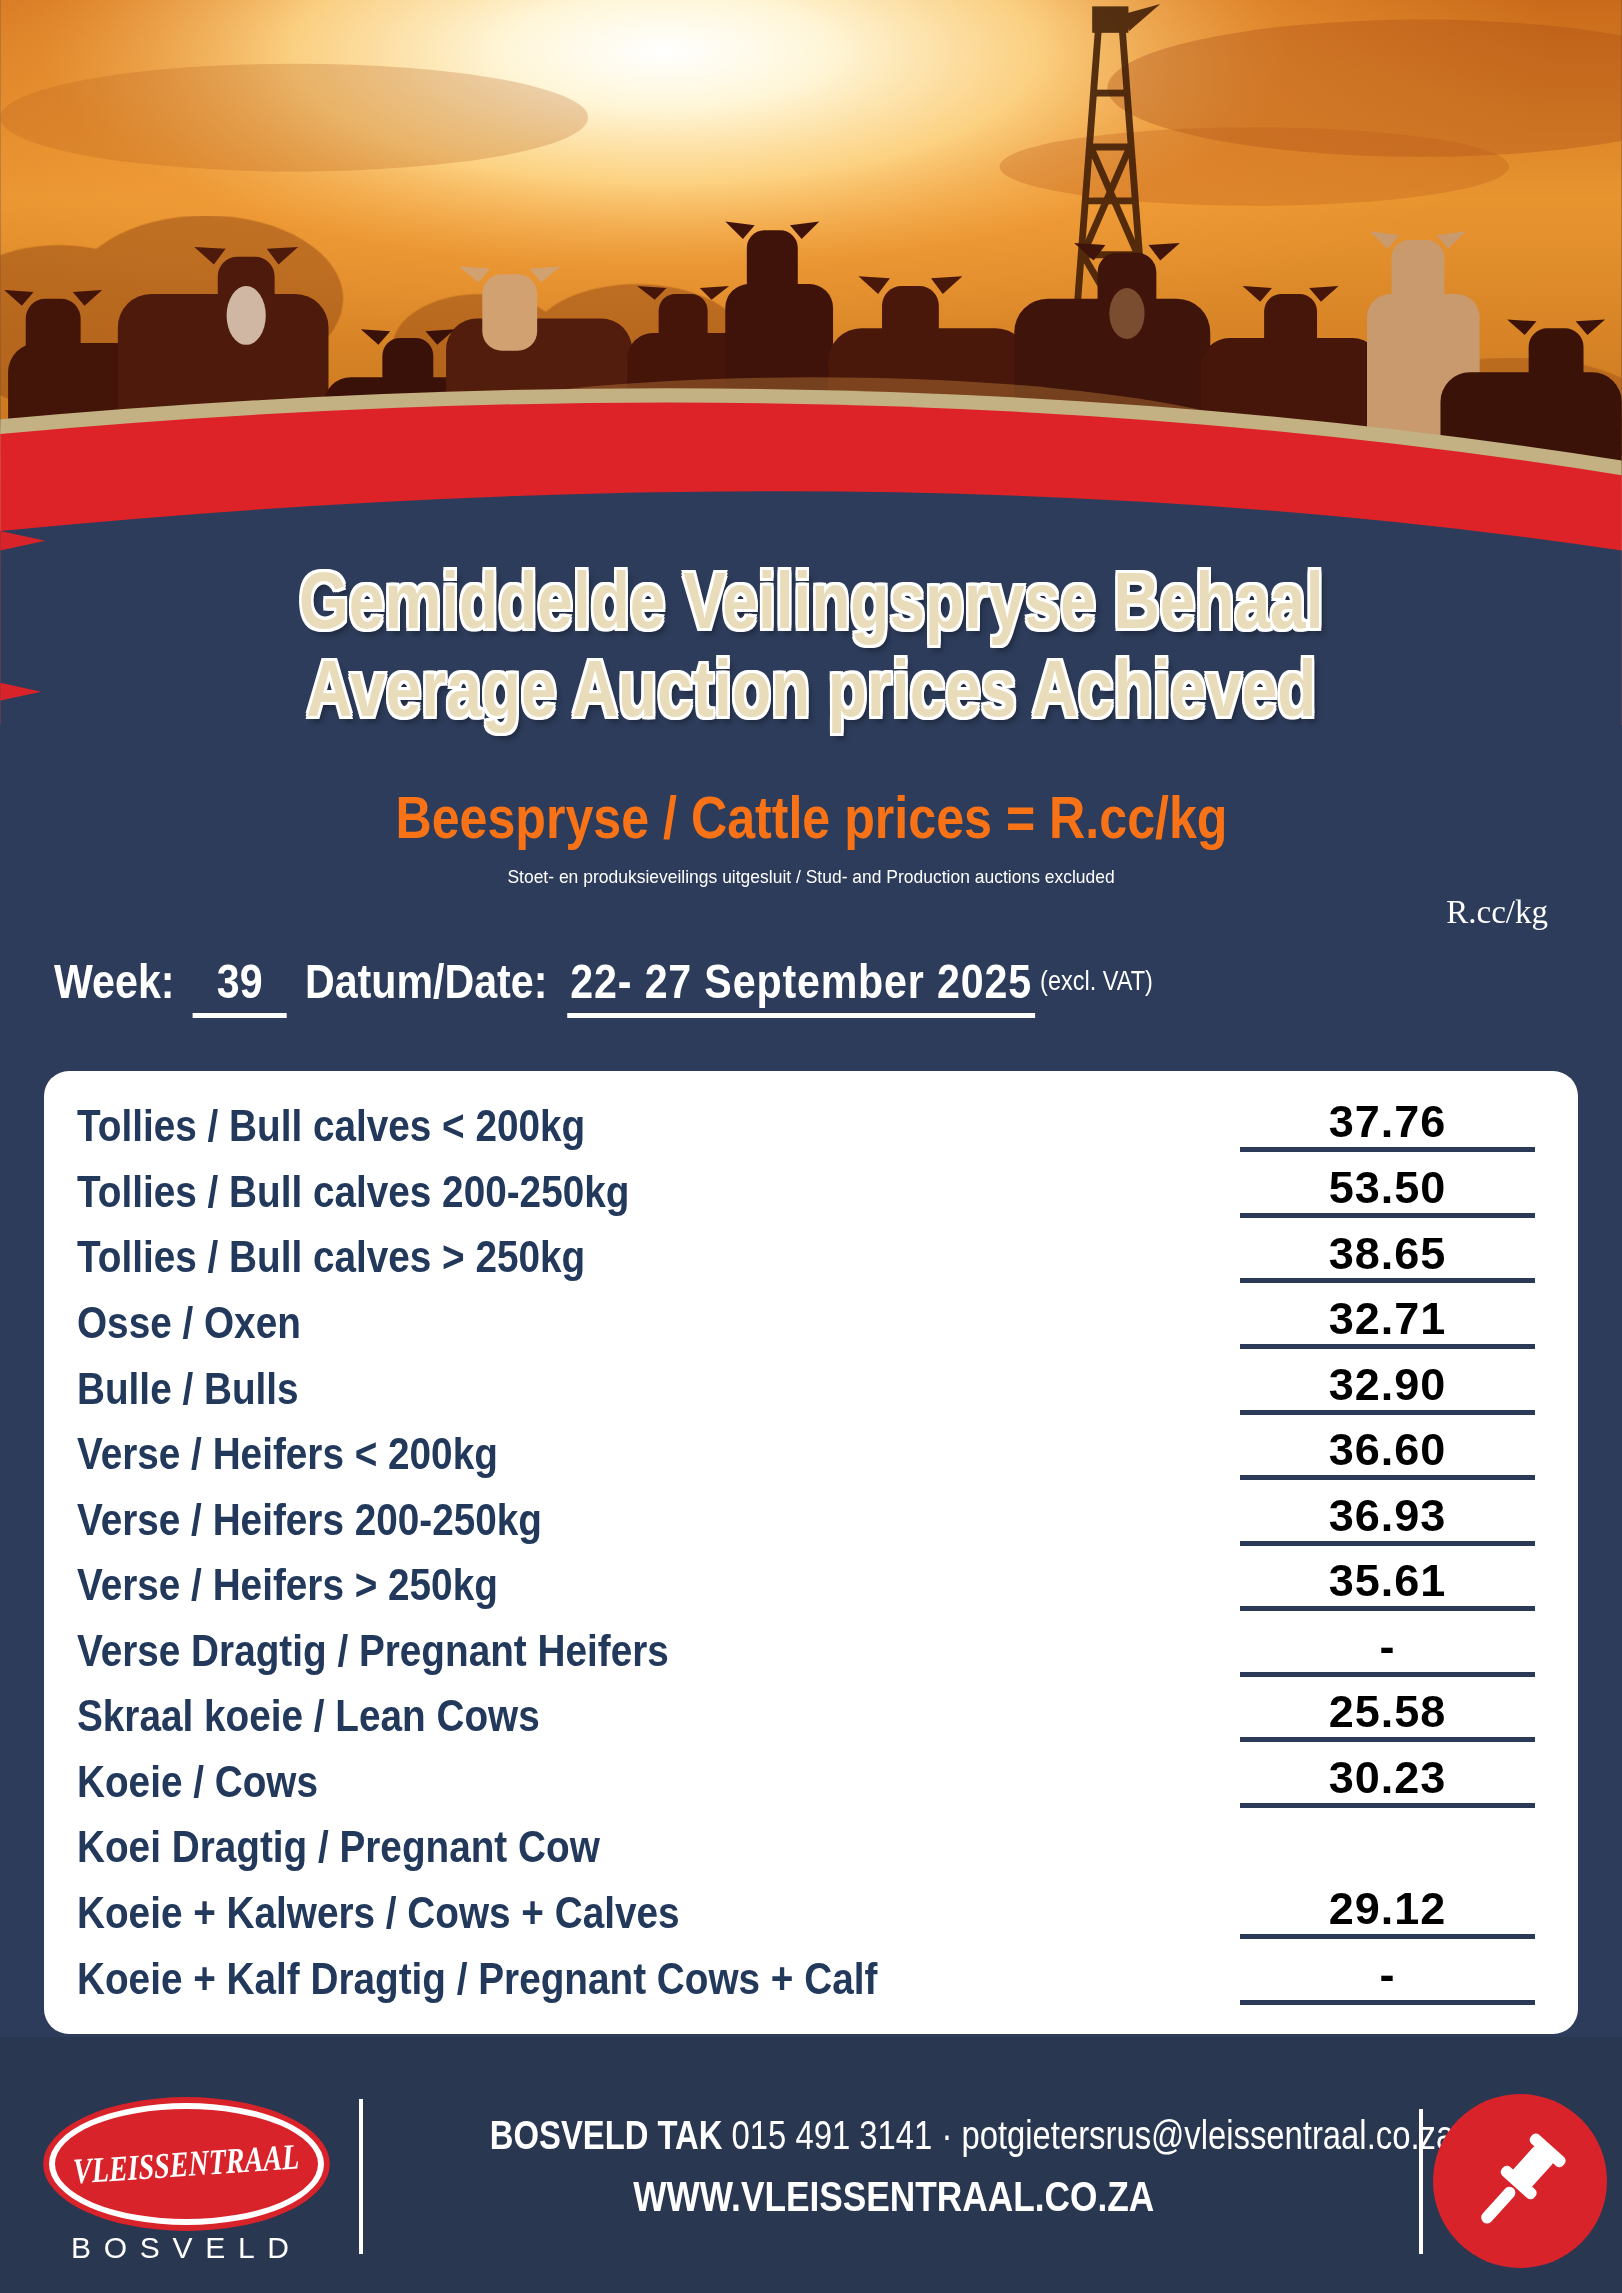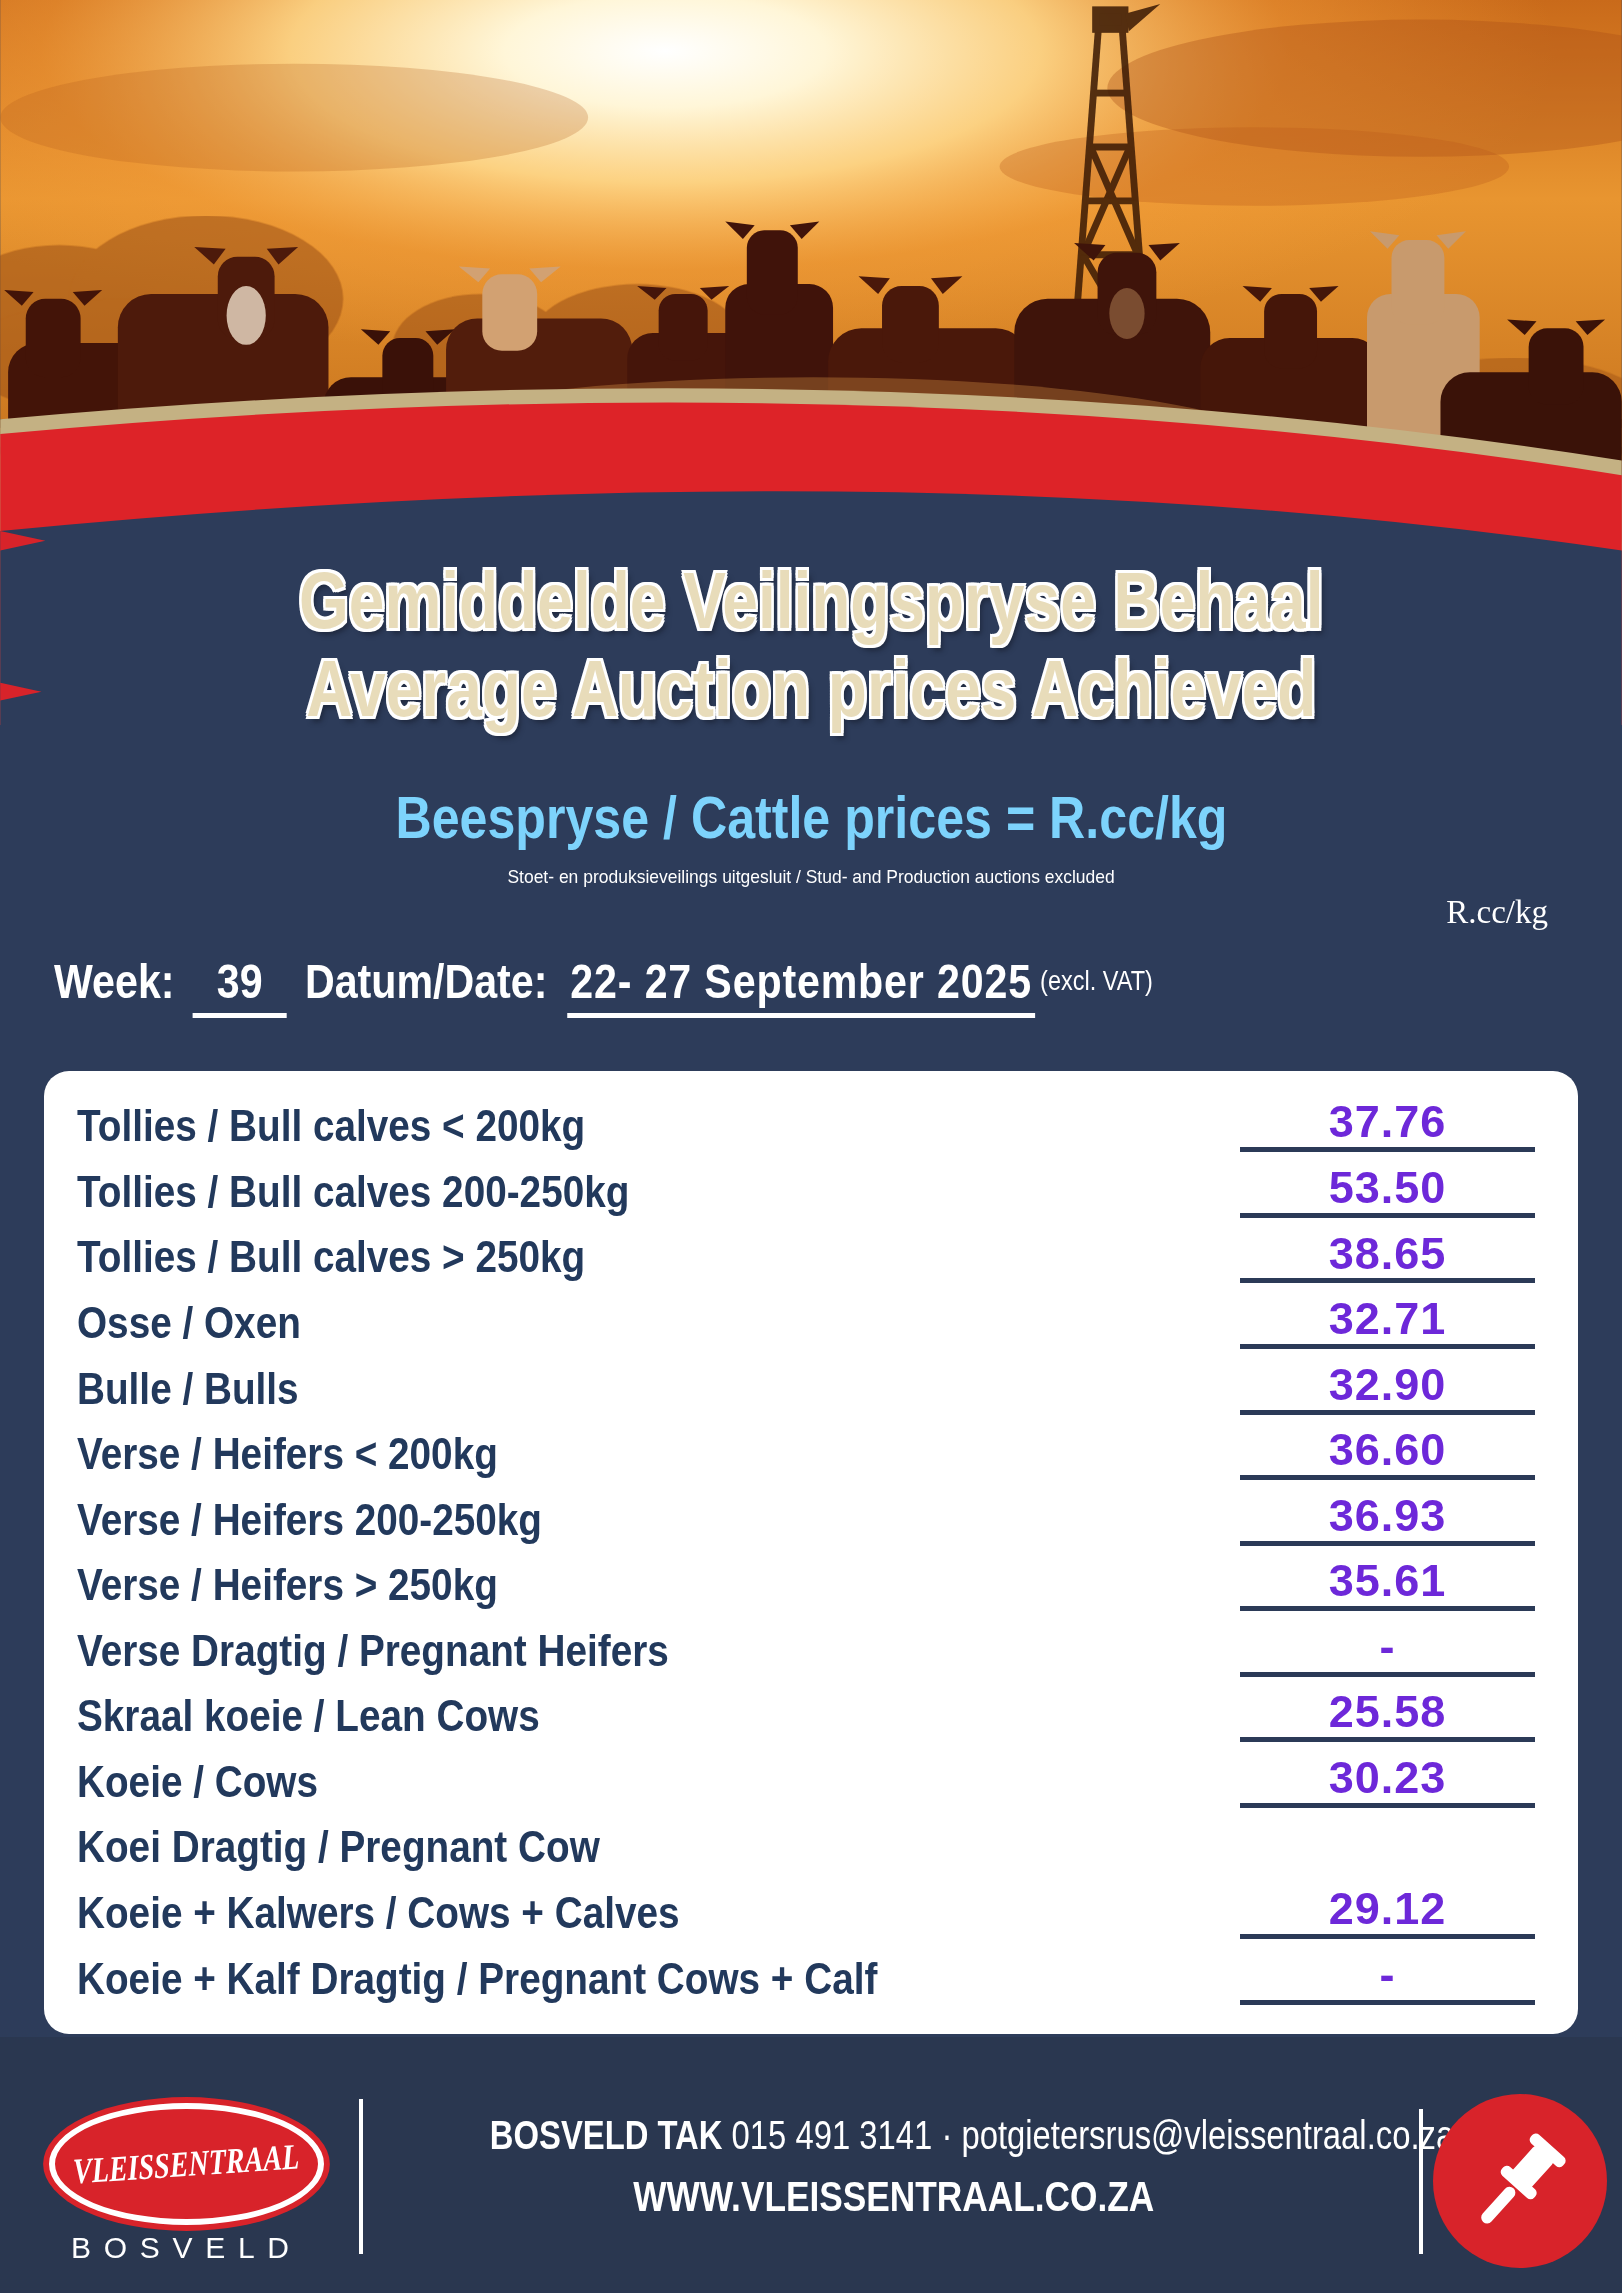--- a/index.html
+++ b/index.html
@@ -7,21 +7,21 @@
     background:#2d3c5a;font-family:"Liberation Sans",sans-serif;}
   .hero-svg{position:absolute;top:0;left:0;display:block;}
 
   
   .title{position:absolute;top:557px;left:0;width:100%;text-align:center;
     color:#e8dcba;font-weight:bold;font-size:80px;line-height:88px;white-space:nowrap;}
   .title .t-line{display:inline-block;transform:scaleX(.8);
     text-shadow:-2.9px -2.9px 0 #fff,2.9px -2.9px 0 #fff,-2.9px 2.9px 0 #fff,2.9px 2.9px 0 #fff,
                  0 -2.9px 0 #fff,0 2.9px 0 #fff,-2.9px 0 0 #fff,2.9px 0 0 #fff,4.9px 5.9px 5.9px rgba(20,25,40,.55);}
   .subtitle{position:absolute;top:784px;left:0;width:100%;text-align:center;
-    color:#7dd3fc;font-weight:bold;font-size:59px;white-space:nowrap;}
+    color:#f97316;font-weight:bold;font-size:59px;white-space:nowrap;}
   .subtitle span{display:inline-block;transform:scaleX(.85);}
   .note{position:absolute;top:866px;left:0;width:100%;text-align:center;
     color:#fff;font-size:19px;}
   .note span{display:inline-block;transform:scaleX(.92);}
   .unit{position:absolute;top:894px;right:74px;color:#fff;font-size:33px;
     font-family:Liberation Serif, serif;}
 
   .week-row{position:absolute;top:953px;left:54px;width:1568px;white-space:nowrap;color:#fff;}
   .week-inner{display:inline-block;transform:scaleX(.84);transform-origin:left center;
     font-size:49px;font-weight:bold;}
@@ -32,21 +32,21 @@
   
   .panel{position:absolute;top:1071px;left:44px;width:1534px;height:963px;
     background:#fff;border-radius:25px;box-sizing:border-box;padding:23.5px 29px 21.6px 33px;}
   .rows{display:grid;grid-template-rows:repeat(14,1fr);height:100%;}
   .prow{display:grid;grid-template-columns:1fr 323px;align-items:end;}
   .plabel{color:#22395c;font-weight:bold;font-size:44px;white-space:nowrap;
     transform:scaleX(.88);transform-origin:left bottom;padding-bottom:11.8px;line-height:1;}
   .pval{position:relative;height:100%;}
   .pval .line{position:absolute;left:13.7px;right:13.7px;bottom:7.8px;border-bottom:5.9px solid #2b3a57;}
   .pval .num{position:absolute;left:0;right:0;bottom:15.7px;text-align:center;
-    color:#6d28d9;font-weight:bold;font-size:45px;letter-spacing:1px;line-height:1;}
+    color:#000000;font-weight:bold;font-size:45px;letter-spacing:1px;line-height:1;}
 
   
   .footer-band{position:absolute;top:2037px;left:0;width:100%;height:257px;background:#2a3750;}
   .logo-oval{position:absolute;top:2103px;left:49px;width:263px;height:110px;
     background:#d8232a;border:6.9px solid #fff;border-radius:50%;
     box-shadow:0 0 0 5.9px #d8232a;display:flex;align-items:center;justify-content:center;}
   .logo-text{color:#fff;font-family:"Liberation Serif",serif;font-weight:bold;font-style:italic;
     font-size:36px;white-space:nowrap;transform:scaleX(.78) rotate(-3deg);letter-spacing:0;}
   .logo-sub{position:absolute;top:2231px;left:43px;width:274px;text-align:center;color:#fff;
     font-size:30px;letter-spacing:12.7px;text-indent:12.7px;font-weight:normal;}

